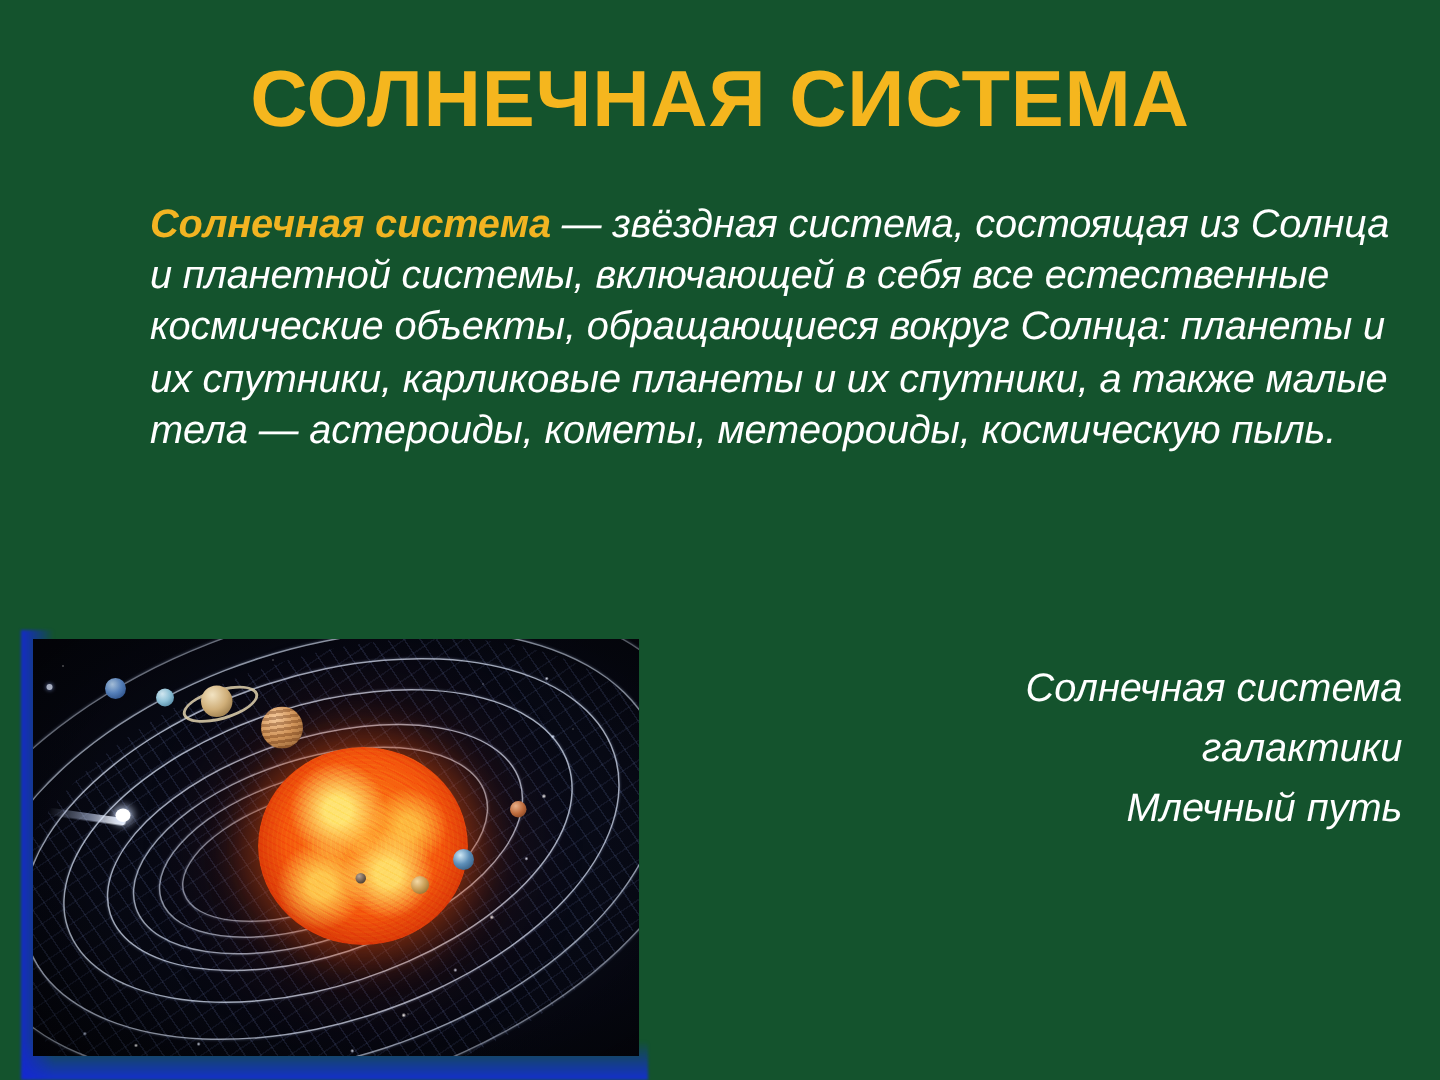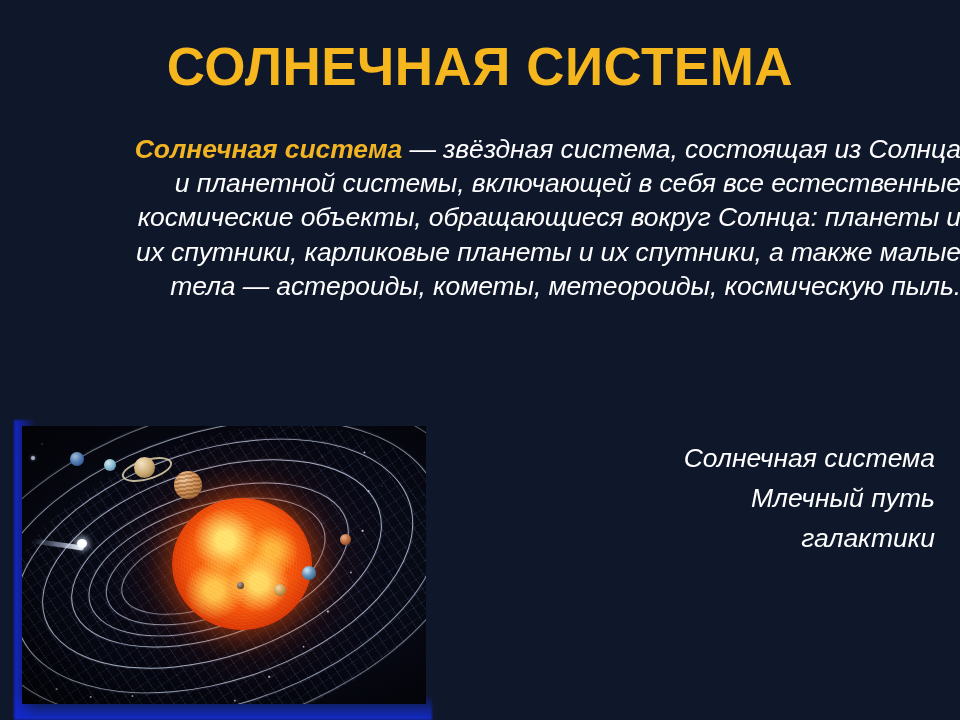--- a/index.html
+++ b/index.html
@@ -11,21 +11,21 @@
     width: 960px;
     height: 720px;
     overflow: hidden;
     position: relative;
     font-family: "Liberation Sans", "DejaVu Sans", sans-serif;
   }
 
   .slide {
     position: absolute;
     inset: 0;
-    background: #0f172a;
+    background: #14532d;
     padding-left: 20px;
   }
 
   
   .title {
     position: absolute;
     left: 0;
     top: 38px;
     width: 960px;
     text-align: center;
@@ -37,27 +37,26 @@
     color: #F5B61E;
     white-space: nowrap;
   }
 
   
   .body-text {
     position: absolute;
     left: 100px;
     top: 132px;
     width: 840px;
-    text-align: right;
+    text-align: left;
     font-style: italic;
     font-size: 26.5px;
     line-height: 34.2px;
     color: #FFFFFF;
     letter-spacing: -0.1px;
-    margin-left: 21px;
   }
   .lead {
     font-weight: bold;
     color: #F2B422;
     font-style: italic;
   }
 
   
   .side-text {
     position: absolute;
@@ -248,22 +247,22 @@
 <div class="slide">
 
   <div class="title">СОЛНЕЧНАЯ СИСТЕМА</div>
 
   <div class="body-text">
     <span class="lead">Солнечная система</span><span> — звёздная система, состоящая из Солнца и планетной системы, включающей в себя все естественные космические объекты, обращающиеся вокруг Солнца: планеты и их спутники, карликовые планеты и их спутники, а также малые тела — астероиды, кометы, метеороиды, космическую пыль.</span>
   </div>
 
   <div class="side-text">
     <div>Солнечная система</div>
+    <div>галактики</div>
     <div>Млечный путь</div>
-    <div>галактики</div>
   </div>
 
   <div class="figure">
     <div class="figure-glow"></div>
     <div class="figure-inner">
 
       <div class="starfield"></div>
       <div class="disc-grid"></div>
 
       <div class="belt belt-outer"></div>

